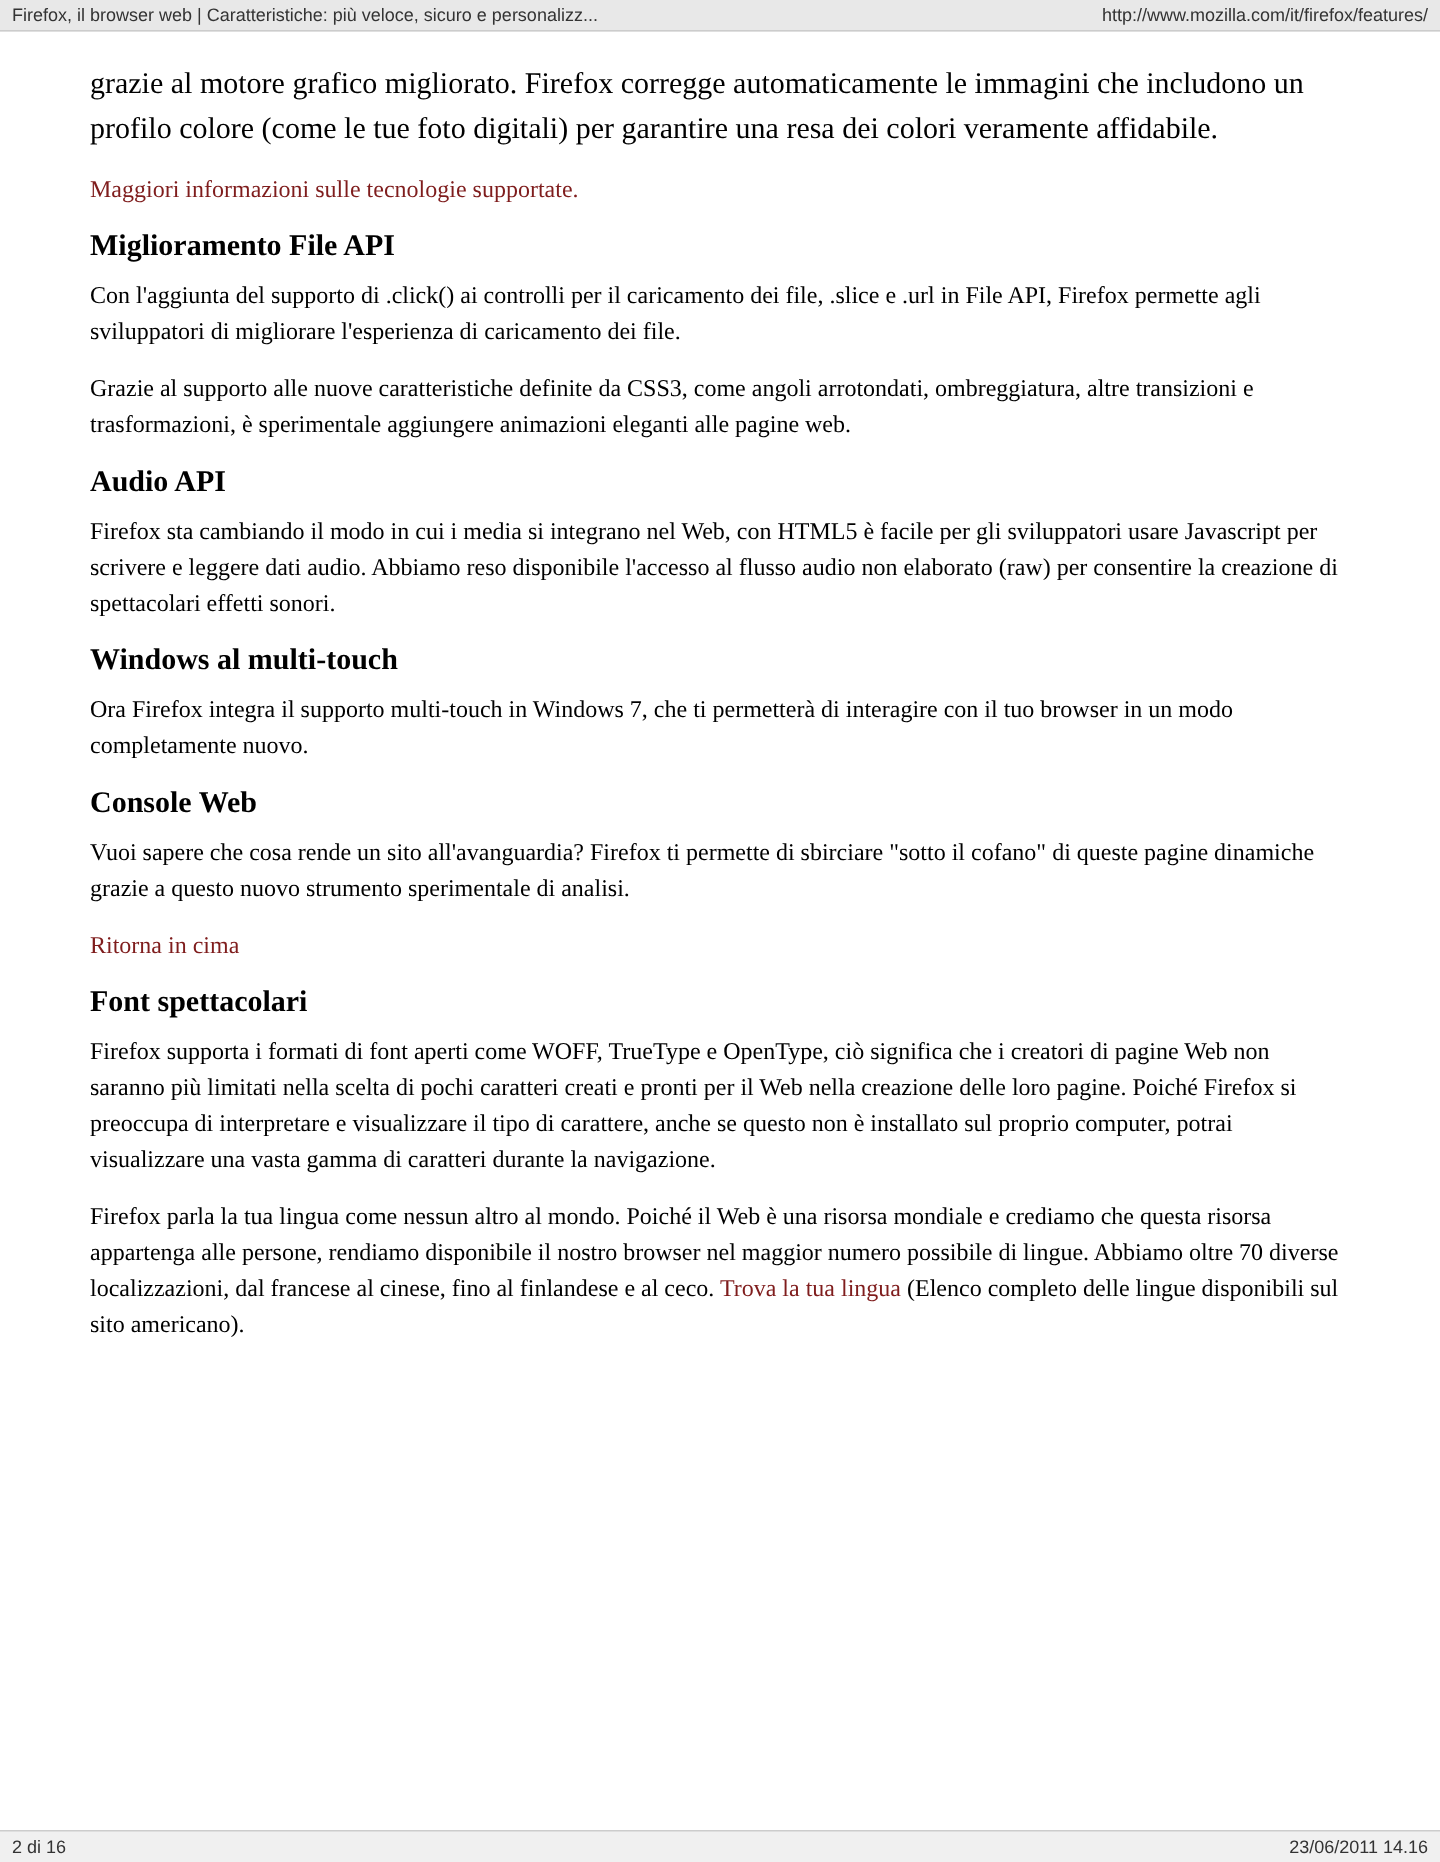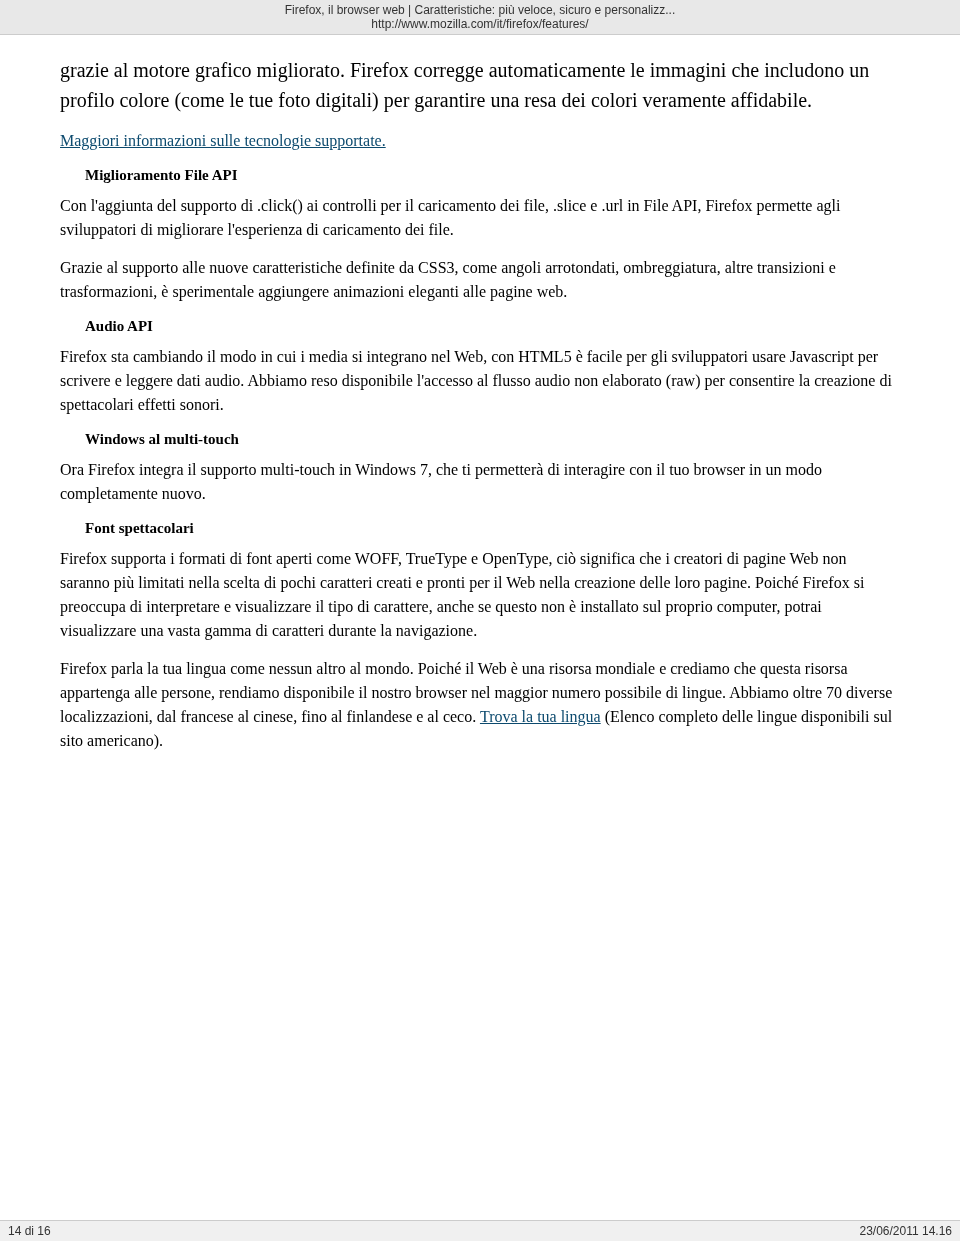--- a/index.html
+++ b/index.html
@@ -16,48 +16,45 @@
     #browser-chrome {
       background: #e8e8e8;
       border-bottom: 1px solid #ccc;
       padding: 3px 8px;
       display: flex;
       justify-content: space-between;
       align-items: center;
       font-family: Arial, sans-serif;
       font-size: 12px;
       color: #333;
-      flex-direction: column;
     }
     #page-content {
       max-width: 900px;
       margin: 0 auto;
       padding: 20px 30px 30px 30px;
     }
     .section-heading {
       font-weight: bold;
-      font-size: 15px;
+      font-size: 20px;
       margin-bottom: 10px;
       margin-top: 8px;
-      margin-left: 25px;
     }
     .main-heading {
       font-size: 24px;
       font-weight: bold;
       margin-top: 20px;
       margin-bottom: 14px;
     }
     .body-text {
       font-size: 16px;
       line-height: 1.5;
       margin-bottom: 14px;
     }
     .link {
-      color: #0c4a6e;
-      text-decoration: underline;
+      color: #7f1d1d;
       cursor: pointer;
     }
     .intro-text {
       font-size: 20px;
       line-height: 1.5;
       margin-bottom: 14px;
     }
     #status-bar {
       border-top: 1px solid #ccc;
       background: #f0f0f0;
@@ -105,35 +102,42 @@
     <div>
       <p class="section-heading">Audio API</p>
       <p class="body-text">Firefox sta cambiando il modo in cui i media si integrano nel Web, con HTML5 è facile per gli sviluppatori usare Javascript per scrivere e leggere dati audio. Abbiamo reso disponibile l'accesso al flusso audio non elaborato (raw) per consentire la creazione di spettacolari effetti sonori.</p>
     </div>
 
     <div>
       <p class="section-heading">Windows al multi-touch</p>
       <p class="body-text">Ora Firefox integra il supporto multi-touch in Windows 7, che ti permetterà di interagire con il tuo browser in un modo completamente nuovo.</p>
     </div>
 
+    <div>
+      <p class="section-heading">Console Web</p>
+      <p class="body-text">Vuoi sapere che cosa rende un sito all'avanguardia? Firefox ti permette di sbirciare "sotto il cofano" di queste pagine dinamiche grazie a questo nuovo strumento sperimentale di analisi.</p>
+    </div>
 
+    <p class="body-text">
+      <a class="link">Ritorna in cima</a>
+    </p>
 
     <div>
 
       <div>
         <p class="section-heading">Font spettacolari</p>
         <p class="body-text">Firefox supporta i formati di font aperti come WOFF, TrueType e OpenType, ciò significa che i creatori di pagine Web non saranno più limitati nella scelta di pochi caratteri creati e pronti per il Web nella creazione delle loro pagine. Poiché Firefox si preoccupa di interpretare e visualizzare il tipo di carattere, anche se questo non è installato sul proprio computer, potrai visualizzare una vasta gamma di caratteri durante la navigazione.</p>
       </div>
 
       <div>
         <p class="body-text">
           <span>Firefox parla la tua lingua come nessun altro al mondo. Poiché il Web è una risorsa mondiale e crediamo che questa risorsa appartenga alle persone, rendiamo disponibile il nostro browser nel maggior numero possibile di lingue. Abbiamo oltre 70 diverse localizzazioni, dal francese al cinese, fino al finlandese e al ceco. </span><a class="link">Trova la tua lingua</a><span> (Elenco completo delle lingue disponibili sul sito americano).</span>
         </p>
       </div>
     </div>
 
   </div>
 </div>
 
 <div id="status-bar">
-  <span>14 di 16</span>
+  <span>2 di 16</span>
   <span>23/06/2011 14.16</span>
 </div>
 
 </body></html>

